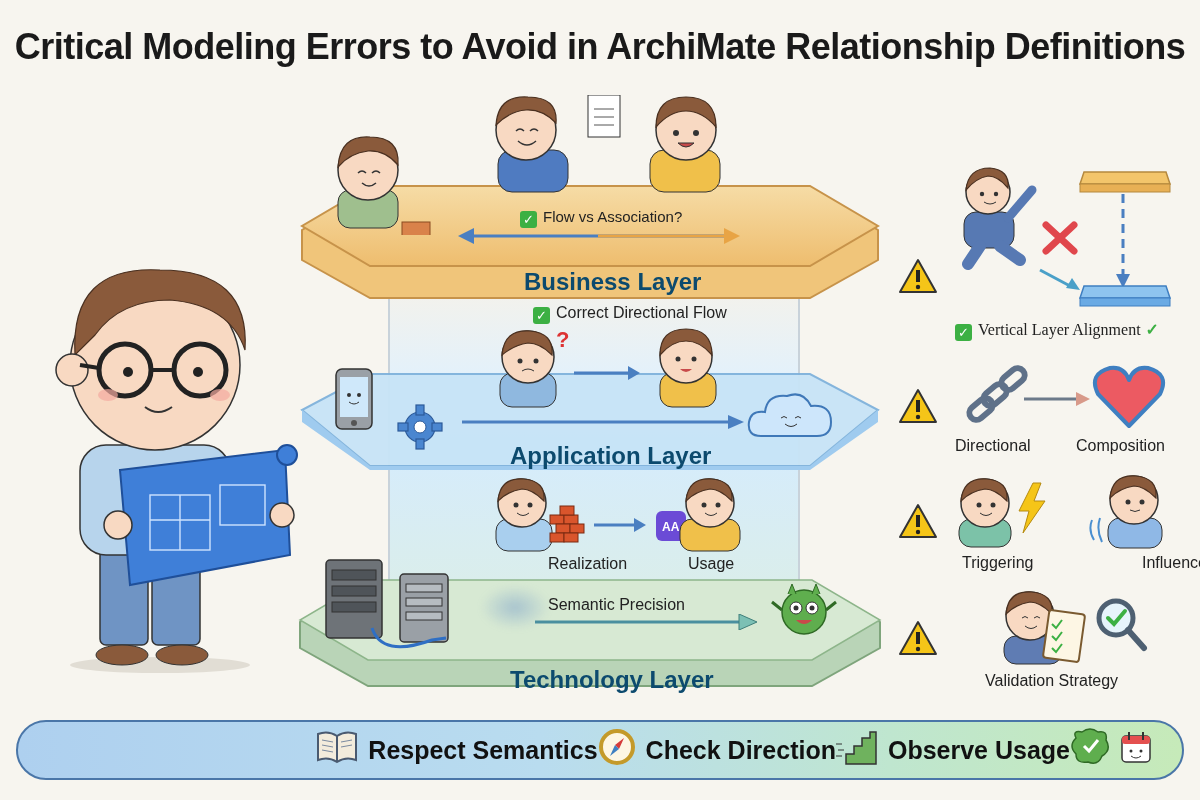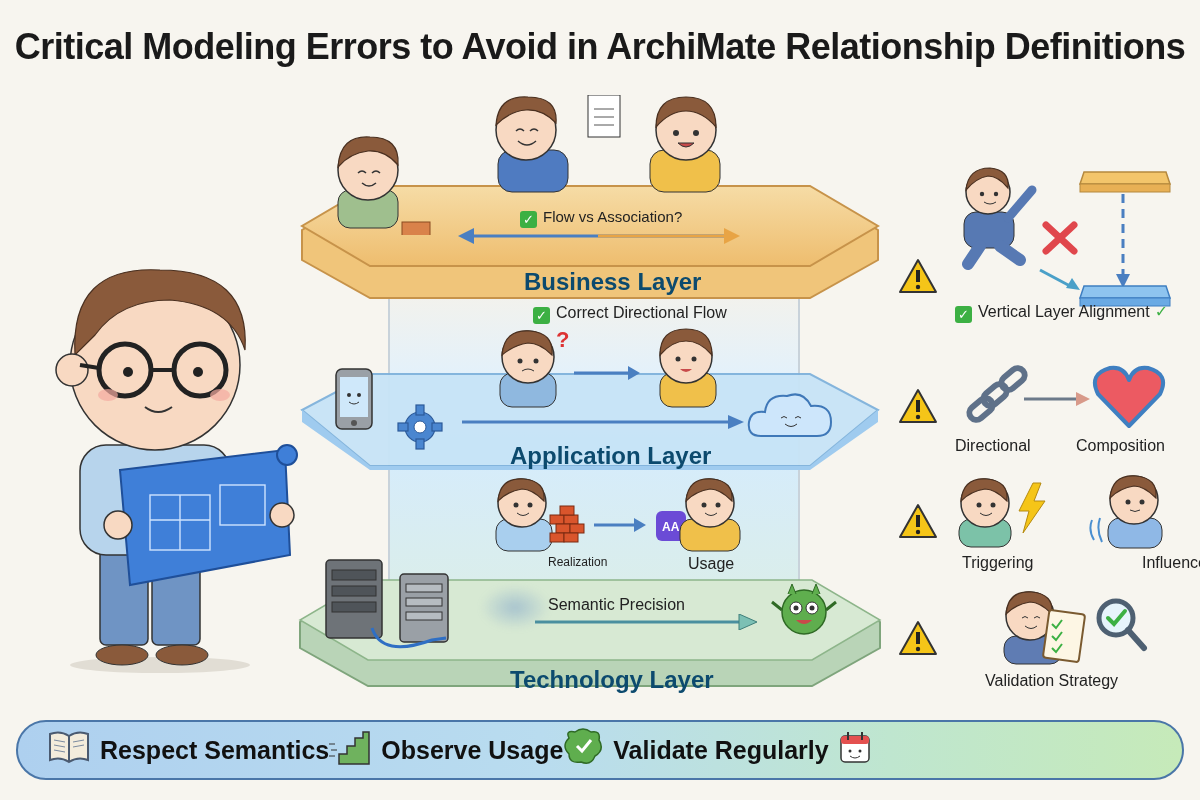--- a/index.html
+++ b/index.html
@@ -24,21 +24,21 @@
   
   .column {
     position: absolute; left: 388px; top: 250px; width: 412px; height: 360px;
     background: linear-gradient(180deg,#fbf2e4 0%, #e3f1fb 35%, #d6ecfa 60%, #dbeee8 100%);
     border-left: 2px solid #c8d2da; border-right: 2px solid #c8d2da;
   }
   .bottom-bar {
     position: absolute; left: 16px; top: 720px; width: 1168px; height: 60px;
     border-radius: 30px; border: 2px solid #4a76a8;
     background: linear-gradient(90deg,#aed0ef 0%, #b9dcef 45%, #bfe6cf 75%, #c6eab9 100%);
-    display: flex; align-items: center; justify-content: flex-start; padding: 0 30px;
+    display: flex; align-items: center; justify-content: flex-end; padding: 0 30px;
   }
   .bar-item { display: flex; align-items: center; gap: 10px; font-size: 25px; font-weight: bold; color: #111; }
   .char-face { fill: #f8d9c2; stroke: #333; stroke-width: 1.5; }
   .hair { fill: #8a5a3b; stroke: #4a3020; stroke-width: 1.2; }
 </style>
 </head>
 <body>
 
 <div class="title">Critical Modeling Errors to Avoid in ArchiMate Relationship Definitions</div>
 
@@ -226,21 +226,21 @@
     <rect x="166" y="36" width="30" height="30" rx="6" fill="#6b4bd6"></rect>
     <text x="172" y="56" font-size="12" fill="#fff" font-family="Liberation Sans, sans-serif" font-weight="bold">AA</text>
     <rect x="190" y="44" width="60" height="32" rx="12" fill="#f0c04a" stroke="#333"></rect>
     <circle cx="220" cy="28" r="24" class="char-face"></circle>
     <path class="hair" d="M196 26 Q198 2 222 4 Q244 6 242 26 Q230 14 220 14 Q206 16 196 26Z"></path>
     <circle cx="214" cy="30" r="2.5" fill="#333"></circle>
       <circle cx="228" cy="30" r="2.5" fill="#333"></circle>
     <path d="M215 38 Q221 43 227 38" stroke="#333" fill="none"></path>
   </svg>
 </div>
-<div class="abs small-label" style="left:548px; top:555px; font-size:12px;">Realization</div>
+<div class="abs small-label" style="left:548px; top:555px; font-size:16px;">Realization</div>
 <div class="abs small-label" style="left:688px; top:555px; font-size:16px;">Usage</div>
 
 <div class="abs" style="left:298px; top:578px; width:584px; height:112px;">
   <svg width="584" height="112" viewBox="0 0 584 112">
     <polygon points="70,4 514,4 582,44 582,70 514,108 70,108 2,70 2,44" fill="#b9d4b7" stroke="#7fa57c" stroke-width="2"></polygon>
     <polygon points="70,2 514,2 582,42 514,82 70,82 2,42" fill="#d7e9d3" stroke="#8db58a" stroke-width="1.5"></polygon>
   </svg>
 </div>
 <div class="abs" style="left:322px; top:558px;">
   <svg width="140" height="95" viewBox="0 0 140 95">
@@ -310,21 +310,21 @@
     <polygon points="54,2 136,2 140,14 50,14" fill="#f3c56b" stroke="#b5893f" stroke-width="1.5"></polygon>
     <rect x="50" y="14" width="90" height="8" fill="#e8b055" stroke="#b5893f"></rect>
     <line x1="93" y1="24" x2="93" y2="108" stroke="#4a7fc1" stroke-width="3" stroke-dasharray="9,6"></line>
     <polygon points="93,118 86,104 100,104" fill="#4a7fc1"></polygon>
     <line x1="10" y1="100" x2="40" y2="116" stroke="#4aa0c8" stroke-width="3"></line>
     <polygon points="50,120 36,118 42,108" fill="#4aa0c8"></polygon>
     <polygon points="54,116 136,116 140,128 50,128" fill="#8ec4ef" stroke="#3f7fc1" stroke-width="1.5"></polygon>
     <rect x="50" y="128" width="90" height="8" fill="#6aaae4" stroke="#3f7fc1"></rect>
   </svg>
 </div>
-<div class="abs small-label" style="left:955px; top:302px; font-size:16px;">
+<div class="abs small-label" style="left:955px; top:320px; font-size:16px;font-family:Liberation Serif, serif;">
   <span class="check">✓</span><span>Vertical Layer Alignment</span><span style="color:#3cb043; font-weight:bold; margin-left:5px;">✓</span>
 </div>
 
 <div class="abs warn" style="left:898px; top:388px;">
   <svg width="40" height="36" viewBox="0 0 40 36">
       <polygon points="20,2 38,34 2,34" fill="#f5c518" stroke="#333" stroke-width="2" stroke-linejoin="round"></polygon>
       <rect x="18" y="12" width="4" height="12" fill="#222"></rect>
       <circle cx="20" cy="29" r="2.2" fill="#222"></circle>
     </svg>
 </div>
@@ -419,20 +419,30 @@
           <g stroke="#7a8aa0">
             <line x1="6" y1="10" x2="17" y2="12"></line>
             <line x1="6" y1="15" x2="17" y2="17"></line>
             <line x1="6" y1="20" x2="17" y2="22"></line>
             <line x1="25" y1="12" x2="36" y2="10"></line>
             <line x1="25" y1="17" x2="36" y2="15"></line>
           </g>
         </svg>
     </span>
     <span>Respect Semantics</span>
+  </div>
+  <div class="bar-item">
+    <span>
+      <svg width="38" height="38" viewBox="0 0 38 38">
+          <circle cx="19" cy="19" r="16" fill="#fdf6e4" stroke="#c49a2a" stroke-width="4"></circle>
+          <polygon points="26,10 21,21 17,17" fill="#d43b3b"></polygon>
+          <polygon points="12,28 17,17 21,21" fill="#3f7fc1"></polygon>
+        </svg>
+    </span>
+    <span>Check Direction</span>
   </div>
   <div class="bar-item">
     <span>
       <svg width="42" height="38" viewBox="0 0 42 38">
           <path d="M10 36 L10 26 L18 26 L18 18 L26 18 L26 10 L34 10 L34 4 L40 4 L40 36 Z" fill="#6fb25e" stroke="#333" stroke-width="1.5"></path>
           <g stroke="#333">
             <line x1="0" y1="16" x2="6" y2="16"></line>
             <line x1="2" y1="22" x2="8" y2="22"></line>
             <line x1="0" y1="28" x2="6" y2="28"></line>
           </g>
@@ -440,21 +450,20 @@
     </span>
     <span>Observe Usage</span>
   </div>
   <div class="bar-item">
     <span>
       <svg width="40" height="38" viewBox="0 0 40 38">
           <path d="M6 10 Q2 2 12 4 Q20 -2 28 4 Q38 2 36 12 Q42 22 32 28 Q28 38 18 34 Q6 36 6 26 Q-2 18 6 10Z" fill="#5fae4e" stroke="#2f6a25" stroke-width="1.5"></path>
           <path d="M14 18 L19 23 L28 12" stroke="#fff" stroke-width="3" fill="none"></path>
         </svg>
     </span>
-    <span>Validate Regularly</span>
     <span>
       <svg width="32" height="34" viewBox="0 0 32 34">
           <rect x="2" y="6" width="28" height="26" rx="4" fill="#fff" stroke="#333" stroke-width="1.5"></rect>
           <rect x="2" y="6" width="28" height="8" rx="3" fill="#e4504f"></rect>
           <line x1="9" y1="2" x2="9" y2="10" stroke="#333" stroke-width="2"></line>
           <line x1="23" y1="2" x2="23" y2="10" stroke="#333" stroke-width="2"></line>
           <circle cx="11" cy="21" r="1.5" fill="#333"></circle>
           <circle cx="21" cy="21" r="1.5" fill="#333"></circle>
           <path d="M11 26 Q16 30 21 26" stroke="#333" fill="none"></path>
         </svg>

